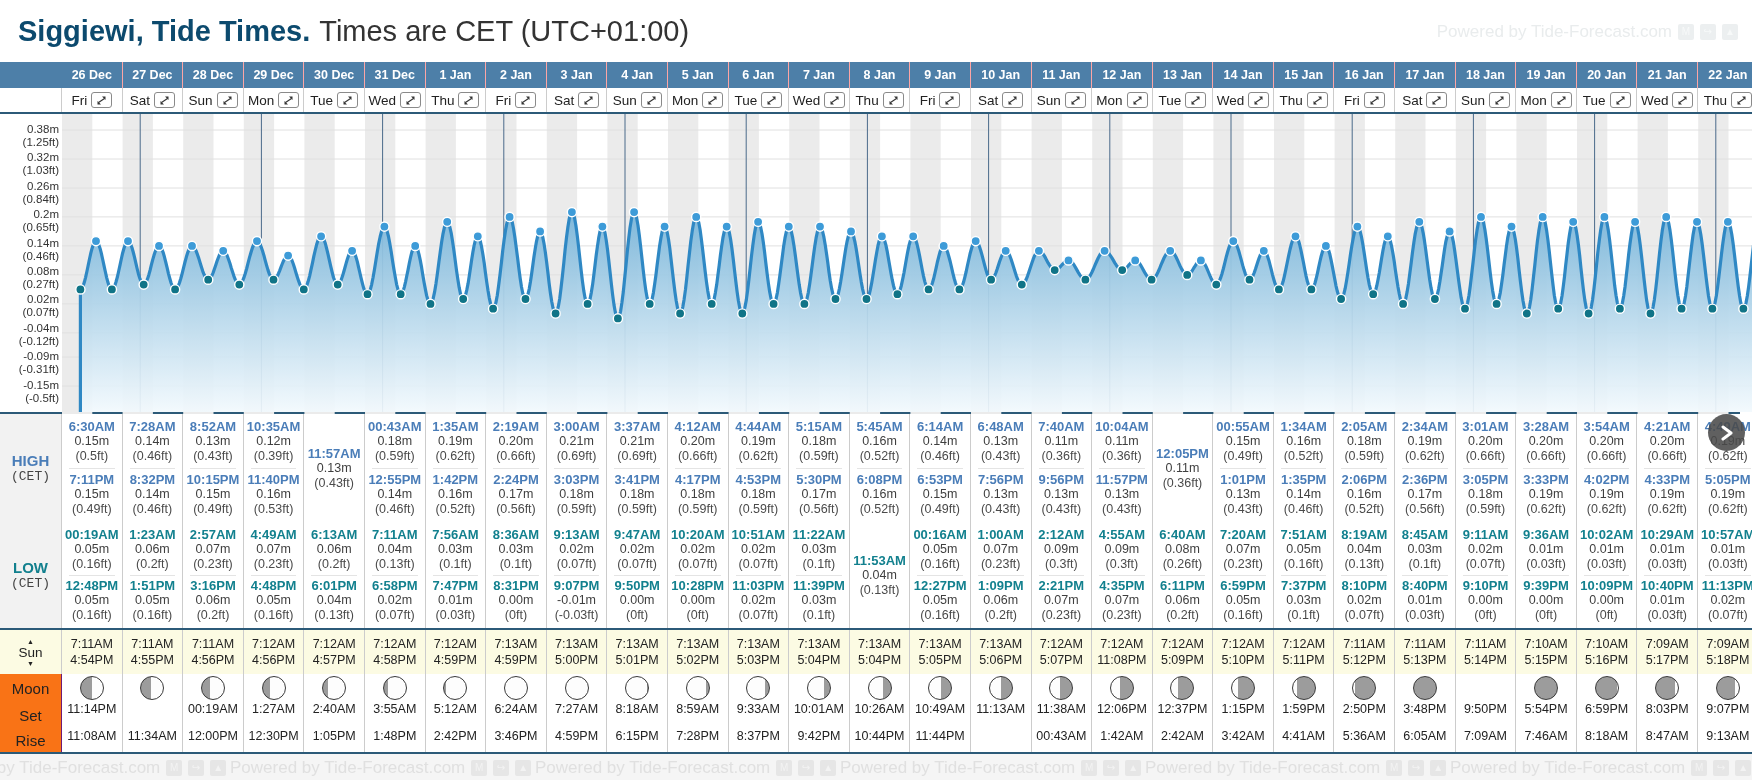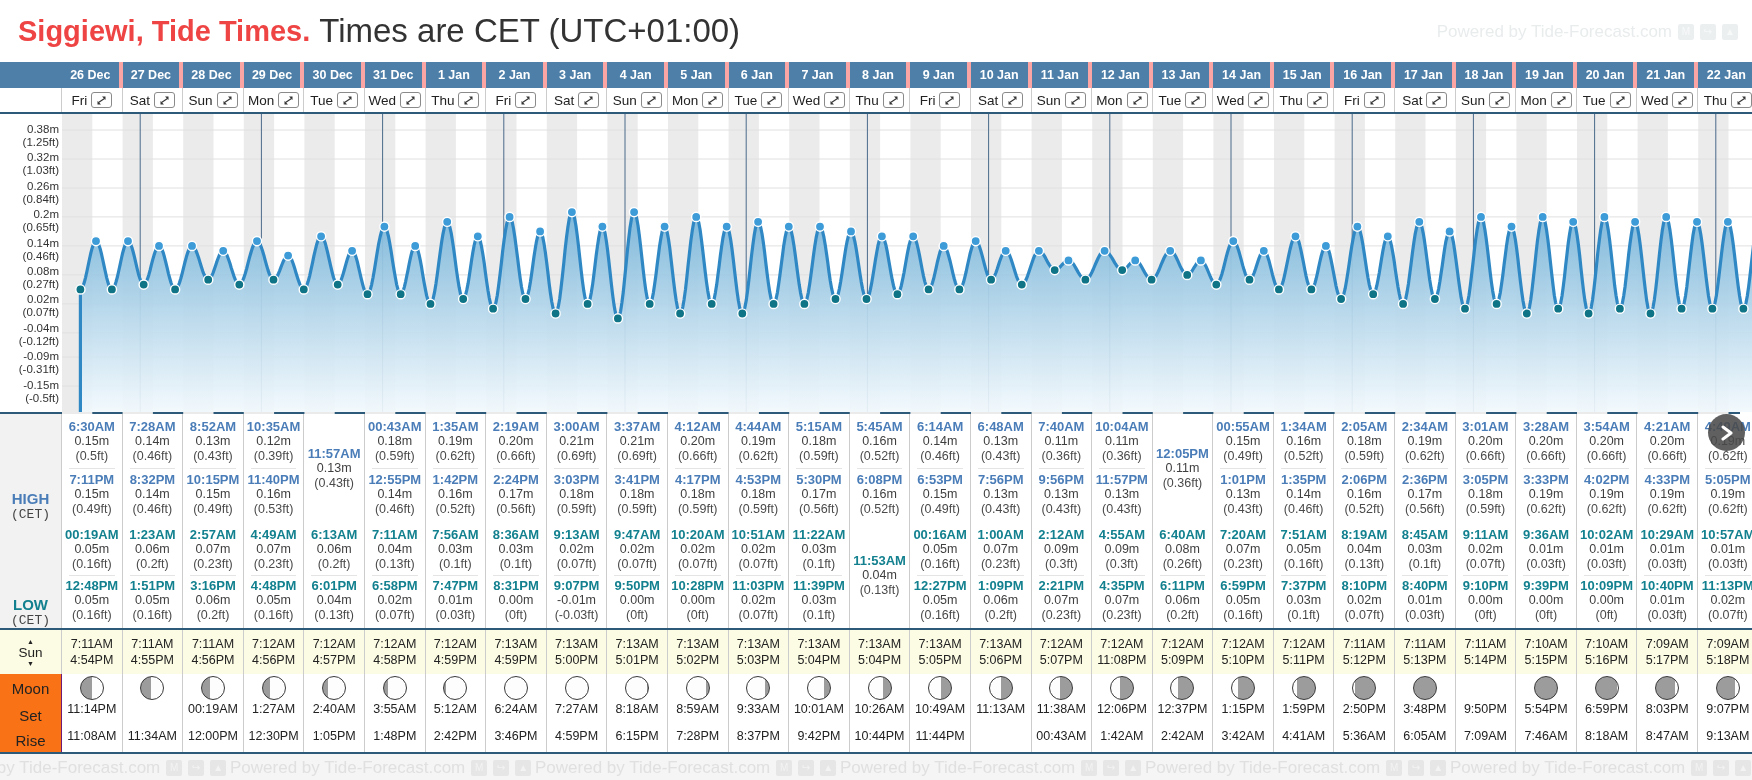--- a/index.html
+++ b/index.html
@@ -1,31 +1,31 @@
 <!DOCTYPE html>
 <html><head>
 <meta charset="utf-8">
 <style>
   html,body{margin:0;padding:0;background:#fff;}
   .page{position:relative;width:1752px;height:780px;overflow:hidden;background:#fff;
         font-family:"Liberation Sans","DejaVu Sans",sans-serif;color:#222;}
   
   .titlebar{height:62px;display:flex;align-items:center;padding-left:18px;box-sizing:border-box;}
-  .title-loc{font-size:29px;font-weight:bold;color:#ef4444;}
-  .title-rest{font-size:33px;color:#333;margin-left:9px;}
+  .title-loc{font-size:29px;font-weight:bold;color:#0c4a6e;}
+  .title-rest{font-size:29px;color:#333;margin-left:9px;}
   .wm-top{position:absolute;top:22px;right:14px;display:flex;align-items:center;gap:6px;
           color:#e9eced;font-size:17px;}
   .wm-ico{display:inline-block;width:16px;height:16px;background:#eceff0;border-radius:2px;
           color:#f7f9f9;font-size:10px;line-height:16px;text-align:center;}
   
   .grid{display:grid;grid-template-columns:62px repeat(28,60.6px);}
   .cell{box-sizing:border-box;border-right:1px solid #ccc;text-align:center;overflow:hidden;}
   .lab{box-sizing:border-box;text-align:center;overflow:hidden;}
   .row-date{height:26px;background:#4d7fa8;}
-  .row-date .cell{border-right:4px solid #fca5a5;color:#fff;font-size:12.5px;font-weight:bold;
+  .row-date .cell{border-right:1px solid #fca5a5;color:#fff;font-size:12.5px;font-weight:bold;
                   line-height:26px;}
   .row-date .lab{background:#4d7fa8;}
   .row-dow{height:24px;border-bottom:2px solid #2c5a78;}
   .row-dow .cell{display:flex;align-items:center;justify-content:center;gap:4px;font-size:13.5px;
                  color:#222;background:#fff;}
   .row-dow .lab{background:#fff;border-right:1px solid #ccc;}
   .expand-btn{width:21px;height:16px;border:1px solid #8a8a8a;border-radius:3px;background:#fff;
               display:inline-flex;align-items:center;justify-content:center;padding:0;cursor:pointer;}
   
   .chart-wrap{position:relative;width:1740px;height:300px;background:#fff;
@@ -39,21 +39,21 @@
              padding:5px 1px;}
   .tide-cell.single{justify-content:center;}
   .entry{line-height:15px;}
   .t{font-weight:bold;font-size:13px;}
   .t-high{color:#4a7db8;}
   .t-low{color:#12808e;}
   .hm{font-size:12.5px;color:#3f3f3f;}
   .hft{font-size:12.5px;color:#4a4a4a;}
   .tsep{height:1px;background:#e4e4e4;margin:2px 6px;}
   .lab-high,.lab-low{background:#f2f2f2;border-right:1px solid #ccc;display:flex;
-                     flex-direction:column;justify-content:flex-end;}
+                     flex-direction:column;justify-content:center;}
   .lab-word-high{font-size:15px;font-weight:bold;color:#4a7db8;}
   .lab-word-low{font-size:15px;font-weight:bold;color:#12808e;}
   .lab-sub{font-size:13px;color:#444;font-family:Liberation Mono, monospace;}
   
   .row-sun{height:44px;}
   .row-sun .cell{background:#fcfbe3;display:flex;flex-direction:column;justify-content:center;
                  gap:2px;font-size:12.5px;color:#222;}
   .lab-sun{background:#fcfbe3;border-right:1px solid #ccc;display:flex;flex-direction:column;
            align-items:center;justify-content:center;font-size:13.5px;color:#222;}
   .tri{font-size:7px;color:#222;line-height:7px;}

